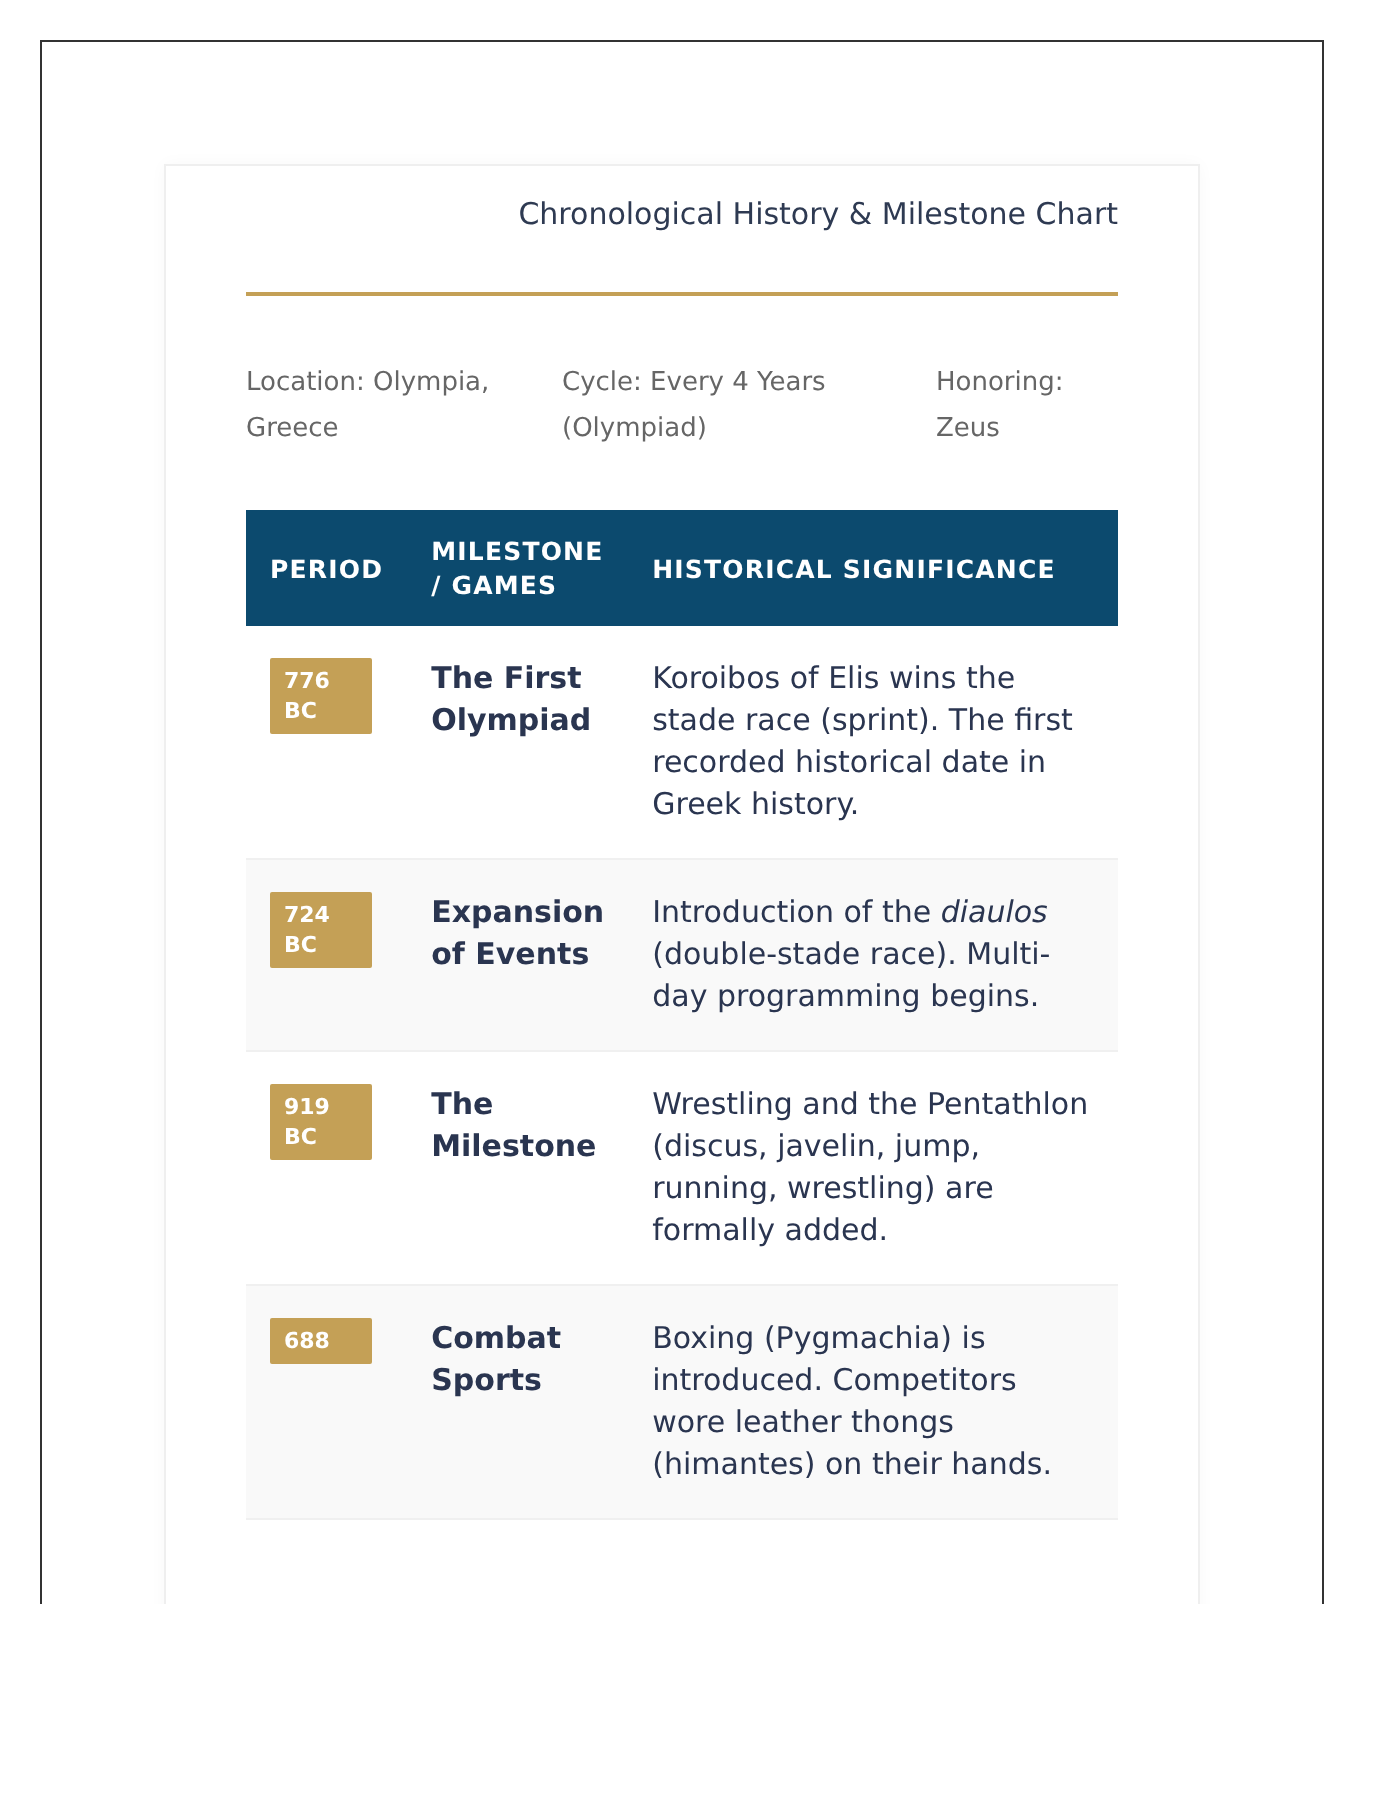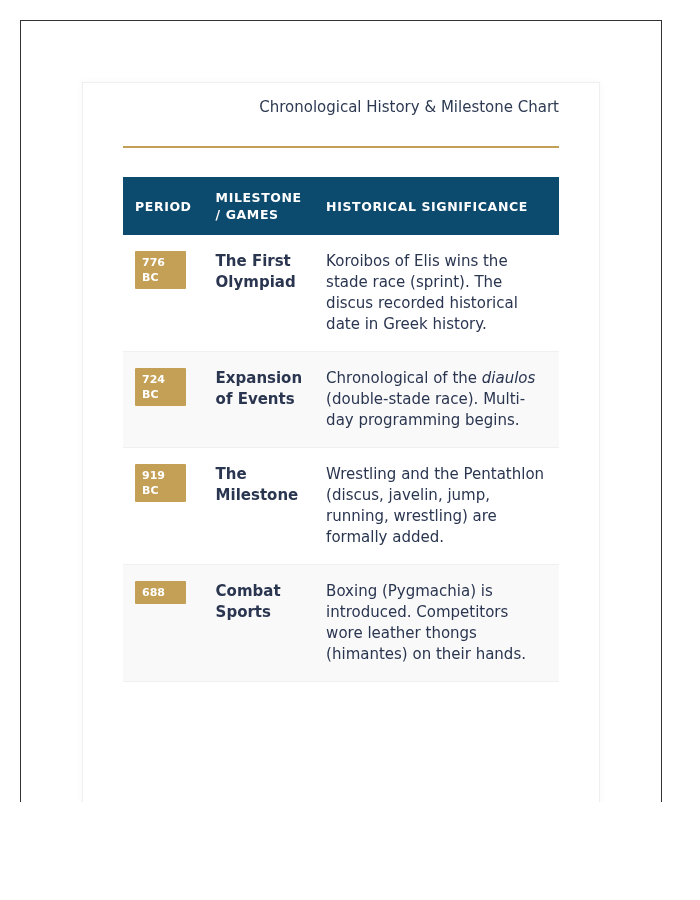--- a/index.html
+++ b/index.html
@@ -45,39 +45,44 @@
   td.event { width: 85px; font-weight: bold; }
 </style>
 </head>
 <body>
 
 <div class="viewport">
   <div class="card">
     <div class="subtitle">Chronological History &amp; Milestone Chart</div>
     <div class="rule"></div>
 
+    <div class="meta">
+      <div class="m1">Location: Olympia, Greece</div>
+      <div class="m2">Cycle: Every 4 Years (Olympiad)</div>
+      <div class="m3">Honoring: Zeus</div>
+    </div>
 
     <table>
       <thead>
         <tr>
           <th class="c1">PERIOD</th>
           <th class="c2">MILESTONE / GAMES</th>
           <th>HISTORICAL SIGNIFICANCE</th>
         </tr>
       </thead>
       <tbody>
         <tr>
           <td><span class="badge"><span>776</span><br><span>BC</span></span></td>
           <td class="event">The First Olympiad</td>
-          <td><span>Koroibos of Elis wins the stade race (sprint). The discus recorded historical date in Greek history.</span><em></em><span></span></td>
+          <td><span>Koroibos of Elis wins the stade race (sprint). The first recorded historical date in Greek history.</span><em></em><span></span></td>
         </tr>
         <tr class="alt">
           <td><span class="badge"><span>724</span><br><span>BC</span></span></td>
           <td class="event">Expansion of Events</td>
-          <td><span>Chronological of the </span><em>diaulos</em><span> (double-stade race). Multi-day programming begins.</span></td>
+          <td><span>Introduction of the </span><em>diaulos</em><span> (double-stade race). Multi-day programming begins.</span></td>
         </tr>
         <tr>
           <td><span class="badge"><span>919</span><br><span>BC</span></span></td>
           <td class="event">The Milestone</td>
           <td><span>Wrestling and the Pentathlon (discus, javelin, jump, running, wrestling) are formally added.</span><em></em><span></span></td>
         </tr>
         <tr class="alt">
           <td><span class="badge"><span>688</span><br></span></td>
           <td class="event">Combat Sports</td>
           <td><span>Boxing (Pygmachia) is introduced. Competitors wore leather thongs (himantes) on their hands.</span><em></em><span></span></td>

